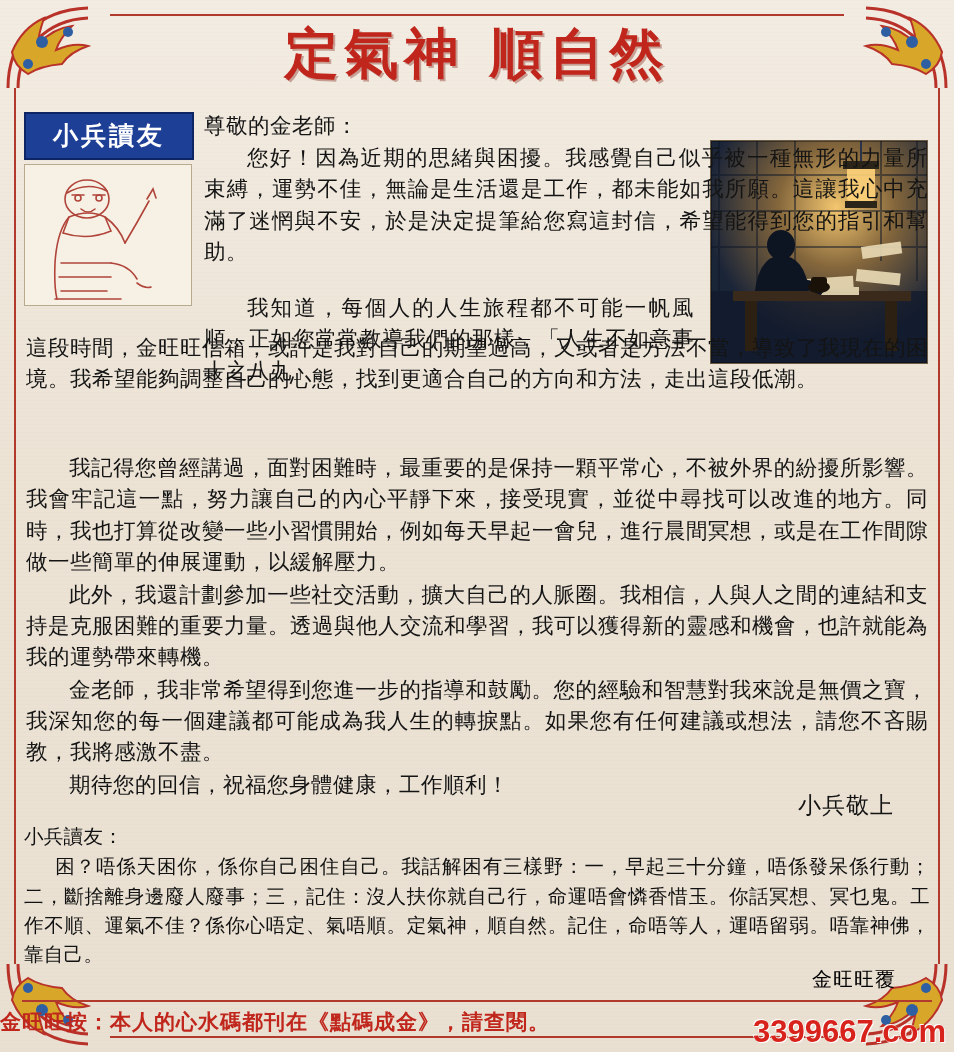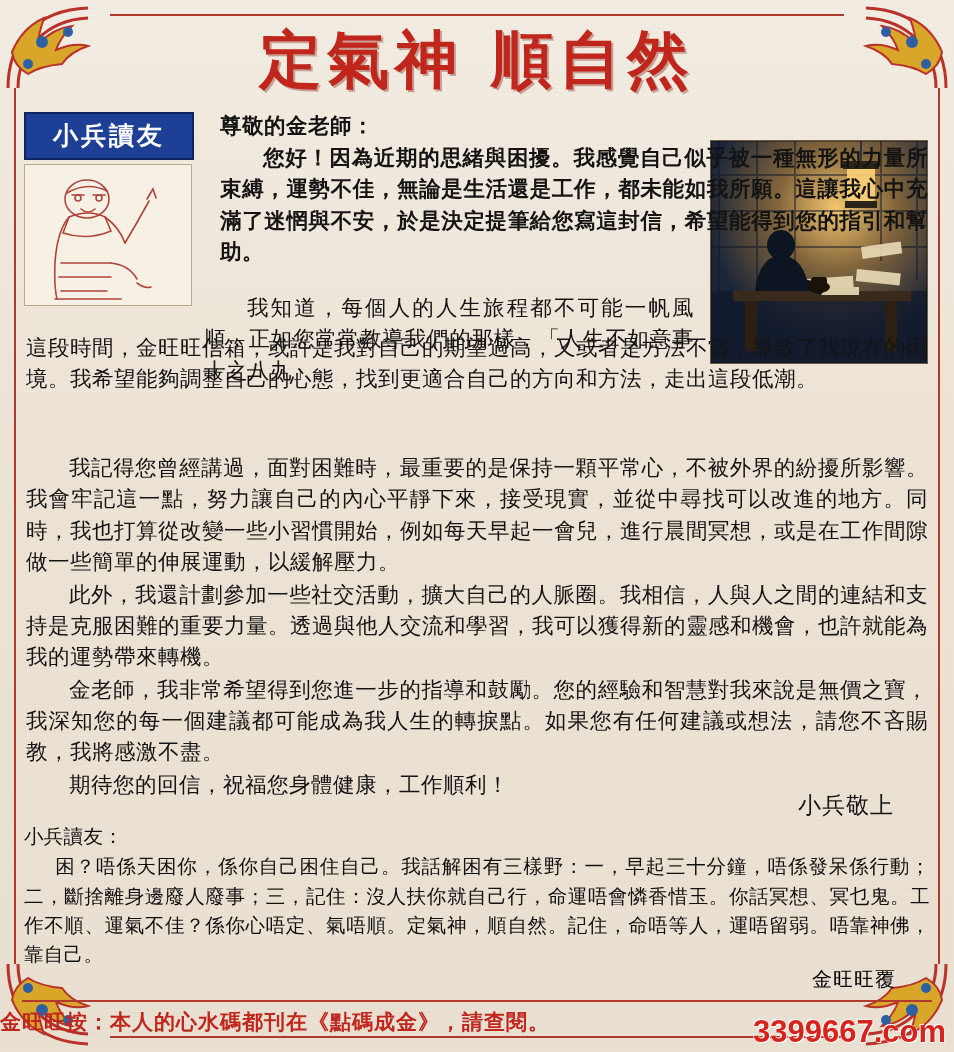--- a/index.html
+++ b/index.html
@@ -48,21 +48,21 @@
 
   
   .title {
     position: absolute;
     top: 18px;
     left: 0;
     width: 954px;
     text-align: center;
     font-family: "DejaVu Serif", "Liberation Serif", serif;
     font-weight: bold;
-    font-size: 62px;
+    font-size: 54px;
     letter-spacing: 6px;
     color: #c0261c;
     text-shadow: 2px 2px 0 rgba(120,20,10,0.35);
     white-space: nowrap;
   }
 
   
   .badge-box {
     position: absolute;
     top: 112px;
@@ -107,21 +107,21 @@
     position: absolute;
     top: 110px;
     left: 204px;
     right: 26px;
     font-size: 21.5px;
     line-height: 1.45;
     color: #141414;
     letter-spacing: 0.5px;
     text-align: justify;
   }
-  .letter p { margin: 0 0 1px 16px; font-weight: bold; }
+  .letter p { margin: 0 0 1px 0; }
   .letter p.indent { text-indent: 2em; }
 
   .full {
     position: absolute;
     left: 26px;
     right: 26px;
     font-size: 21.5px;
     line-height: 1.46;
     color: #141414;
     letter-spacing: 0.5px;

